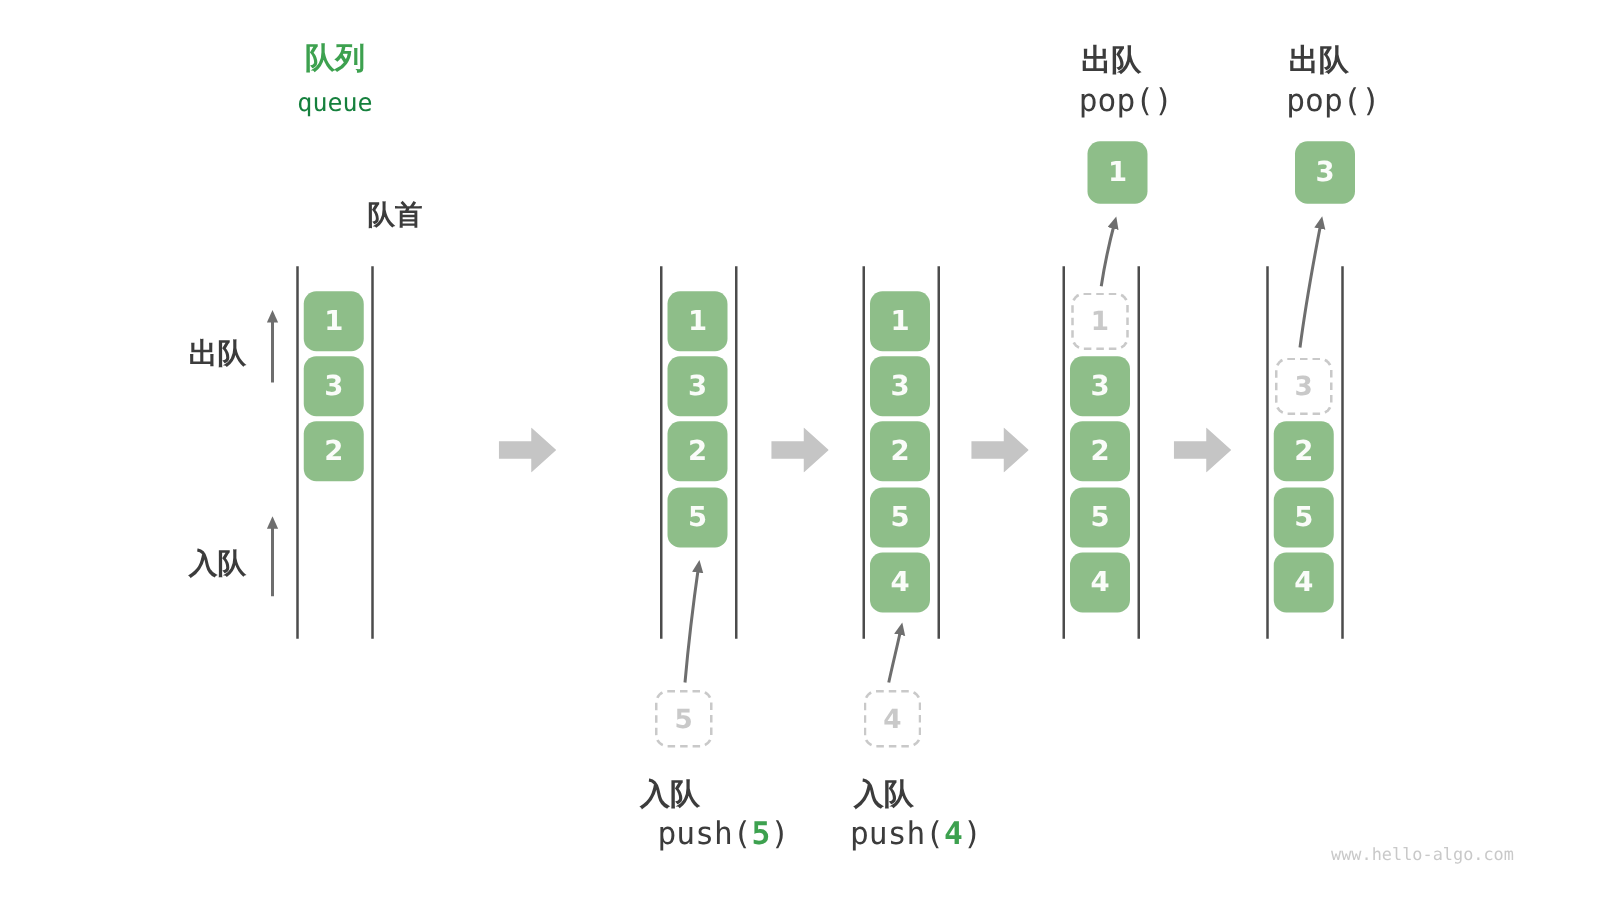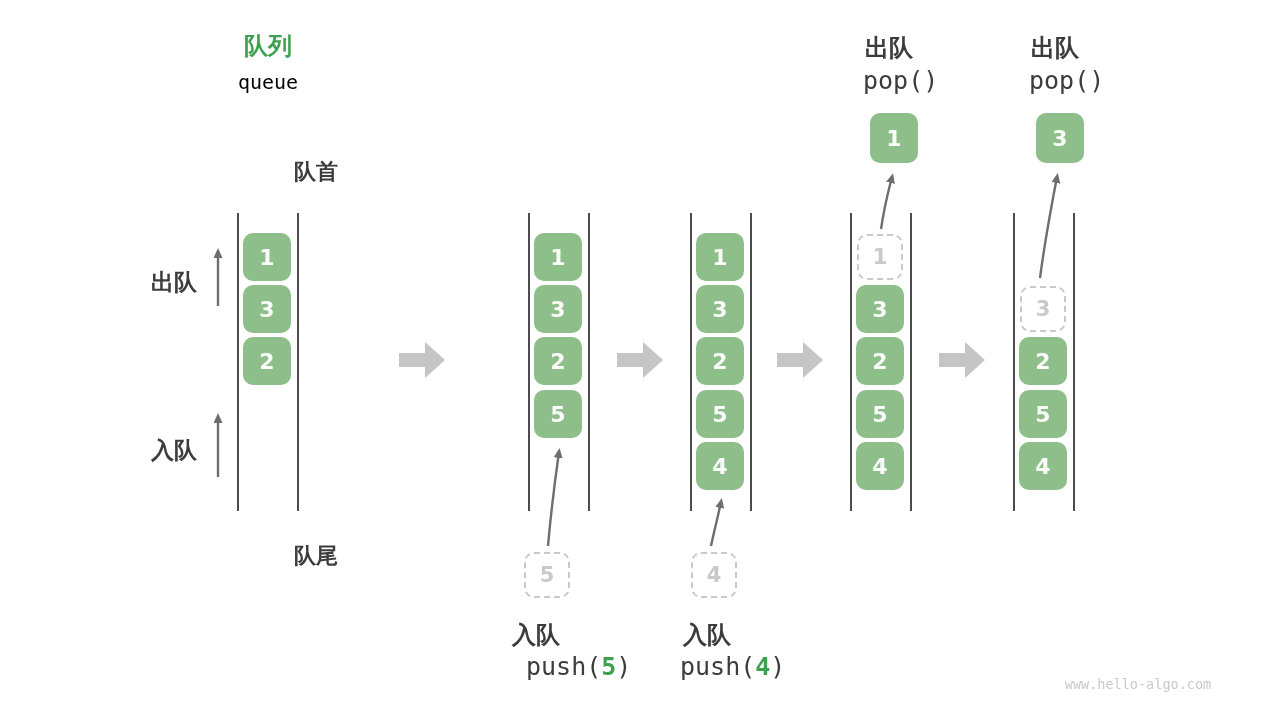--- a/index.html
+++ b/index.html
@@ -3,21 +3,21 @@
 <meta charset="utf-8">
 <style>
   html,body{margin:0;padding:0;background:#ffffff;}
   .canvas{
     position:relative;width:1260px;height:720px;background:#ffffff;overflow:hidden;
     font-family:"Liberation Sans",sans-serif;
   }
   .abs{position:absolute;}
   .cjk{font-weight:700;color:#3c3c3c;}
   .title-zh{font-size:24px;font-weight:700;color:#3da14f;text-align:center;}
-  .title-en{font-size:20px;color:#000000;font-family:"DejaVu Sans Mono",monospace;text-align:center;}
+  .title-en{font-size:20px;color:#15803d;font-family:"DejaVu Sans Mono",monospace;text-align:center;}
   .side-label{font-size:23px;}
   .endpoint-label{font-size:22px;text-align:right;}
   .vline{width:2px;height:298px;top:213px;background:#4c4c4c;}
   .box{
     width:48px;height:48px;border-radius:10px;background:#8ebe89;
     display:flex;align-items:center;justify-content:center;
     color:#fafcf9;font-size:22px;font-weight:700;
     font-family:"DejaVu Sans",sans-serif;
   }
   .box.float{height:50px;}
@@ -38,21 +38,20 @@
 </style>
 </head>
 <body>
 
 <div class="canvas">
 
   <div class="abs title-zh" style="left:198px;top:30px;width:140px;">队列</div>
   <div class="abs title-en" style="left:198px;top:70px;width:140px;">queue</div>
 
   <div class="abs cjk endpoint-label" style="left:198px;top:157px;width:140px;">队首</div>
-  <div class="abs cjk endpoint-label" style="left:198px;top:541px;width:140px;">队尾</div>
 
   <div class="abs cjk side-label" style="left:151px;top:267px;">出队</div>
   <div class="abs cjk side-label" style="left:151px;top:435px;">入队</div>
 
   <div class="abs vline" style="left:237px;"></div>
   <div class="abs vline" style="left:297px;"></div>
 
   <div class="abs vline" style="left:528px;"></div>
   <div class="abs vline" style="left:588px;"></div>
 

